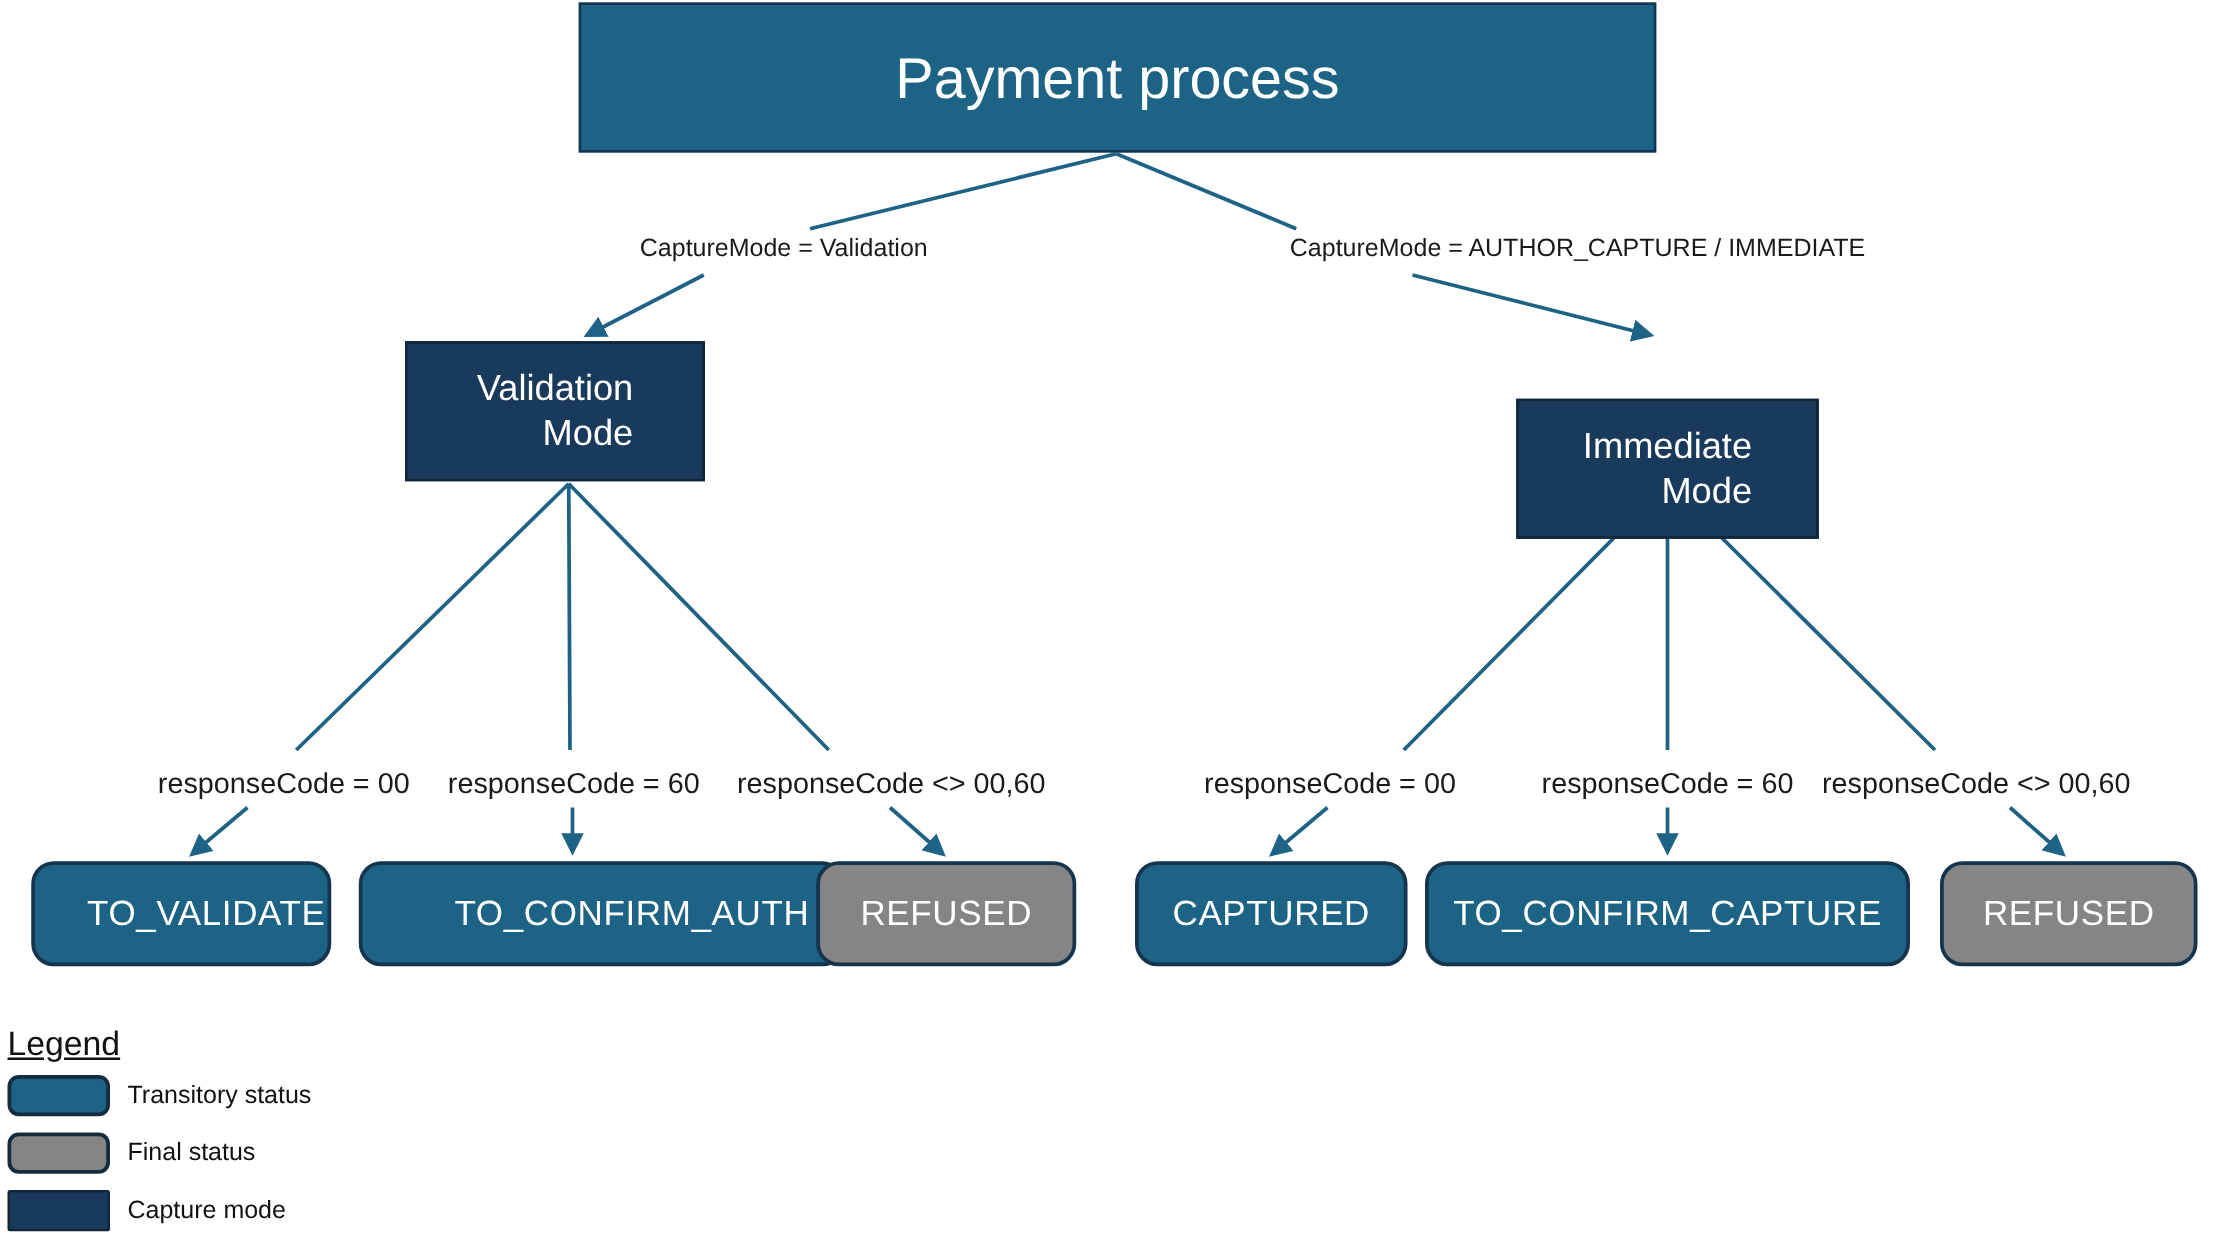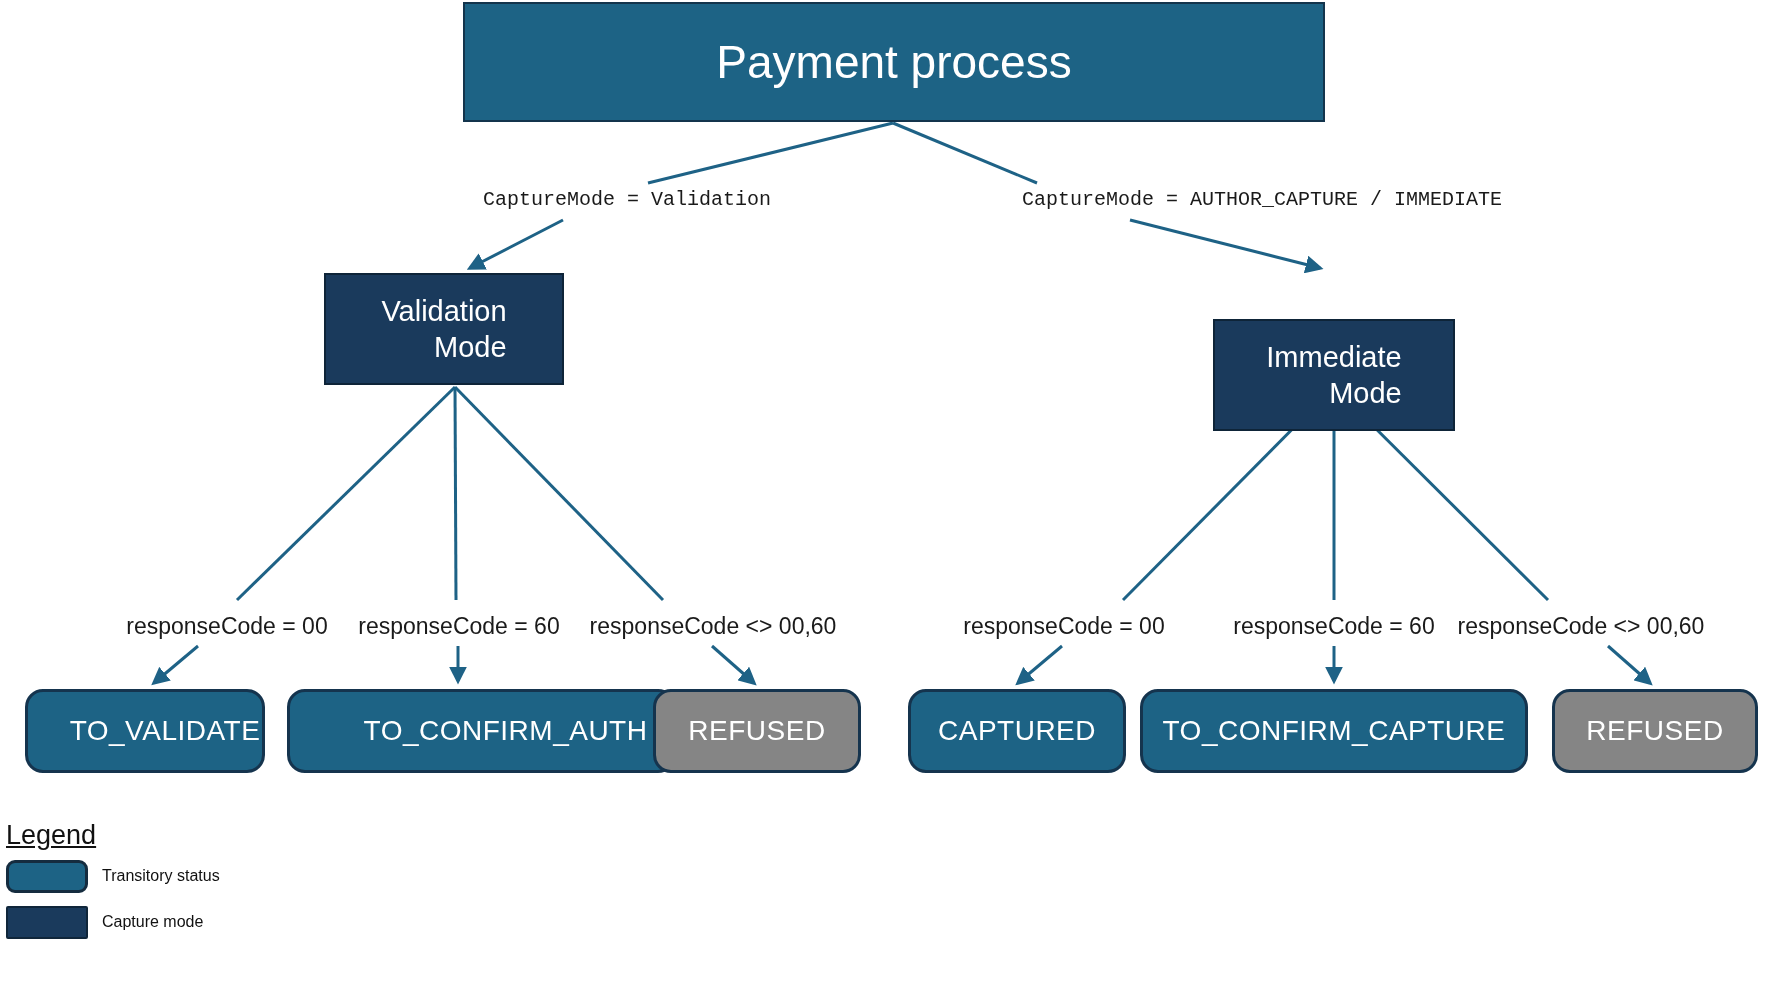--- a/index.html
+++ b/index.html
@@ -61,21 +61,21 @@
   .node.captured           { left: 908px;  width: 218px; }
   .node.to-confirm-capture { left: 1140px; width: 388px; }
   .node.refused-right      { left: 1552px; width: 206px; }
   .edge-label {
     position: absolute;
     transform: translateX(-50%);
     white-space: nowrap;
     color: #1a1a1a;
     font-size: 23px;
   }
-  .edge-label.tier1 { top: 188px; font-size: 20px; font-family: Liberation Mono, monospace; }
+  .edge-label.tier1 { top: 188px; font-size: 20px; }
   .edge-label.tier2 { top: 613px; }
   .legend { position: absolute; left: 6px; top: 820px; }
   .legend-title {
     font-size: 27px;
     color: #111111;
     text-decoration: underline;
     margin-bottom: 8px;
   }
   .legend-row {
     display: flex;
@@ -84,21 +84,21 @@
     height: 34px;
   }
   .swatch {
     width: 82px; height: 33px;
     box-sizing: border-box;
     margin-right: 14px;
   }
   .swatch.transitory { background: #1D6385; border: 3px solid #152C3F; border-radius: 9px; }
   .swatch.final      { background: #858585; border: 3px solid #152C3F; border-radius: 9px; }
   .swatch.capture    { background: #1A3A5C; border: 2px solid #10263A; border-radius: 2px; }
-  .legend-label { font-size: 16px; color: #111111; }
+  .legend-label { font-size: 20px; color: #111111; }
 </style>
 </head>
 <body>
 
 <div class="canvas">
 
   <svg class="edges" viewBox="0 0 1771 996" aria-hidden="true">
     <defs>
       <marker id="arrowhead" viewBox="0 0 10 10" refX="8" refY="5" markerWidth="6" markerHeight="6" orient="auto-start-reverse">
         <path d="M0,0 L10,5 L0,10 z" fill="#1E6286"></path>
@@ -150,18 +150,22 @@
   <div class="edge-label tier2" style="left:1334px">responseCode = 60</div>
   <div class="edge-label tier2" style="left:1581px">responseCode &lt;&gt; 00,60</div>
 
   <div class="legend">
     <div class="legend-title">Legend</div>
     <div class="legend-row">
       <span class="swatch transitory"></span>
       <span class="legend-label">Transitory status</span>
     </div>
     <div class="legend-row">
+      <span class="swatch final"></span>
+      <span class="legend-label">Final status</span>
+    </div>
+    <div class="legend-row">
       <span class="swatch capture"></span>
       <span class="legend-label">Capture mode</span>
     </div>
   </div>
 
 </div>
 
 </body></html>

